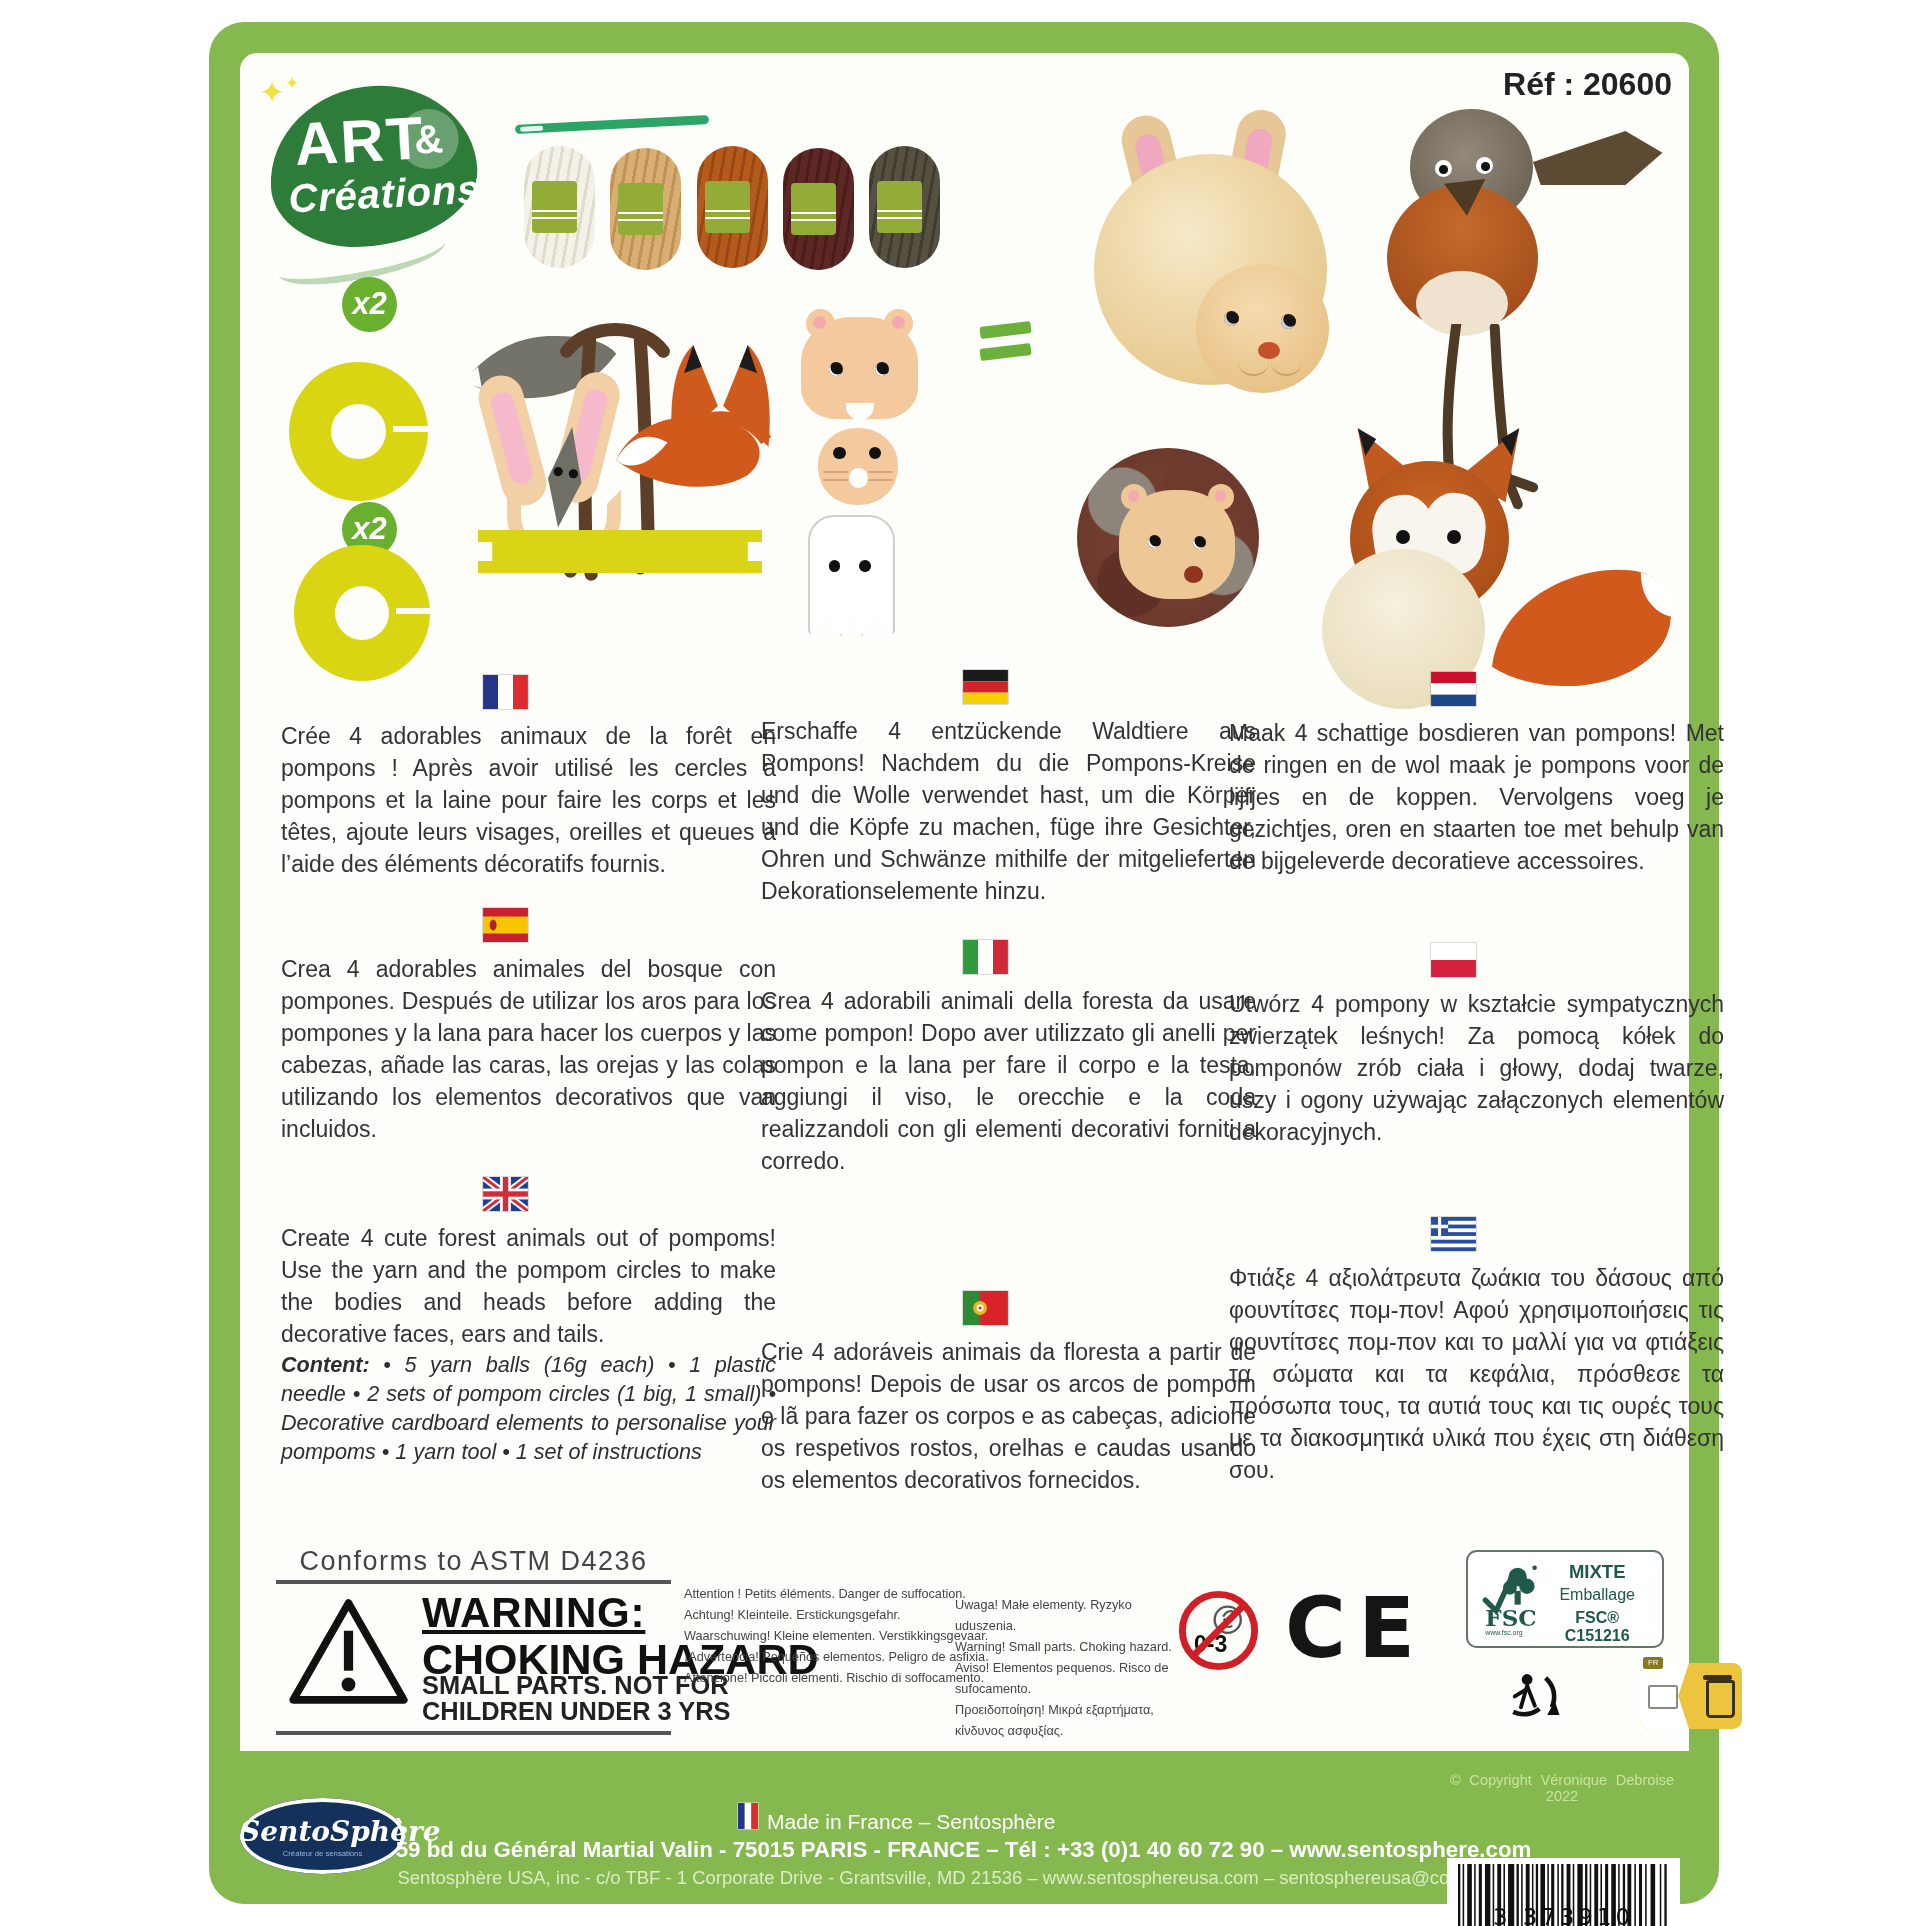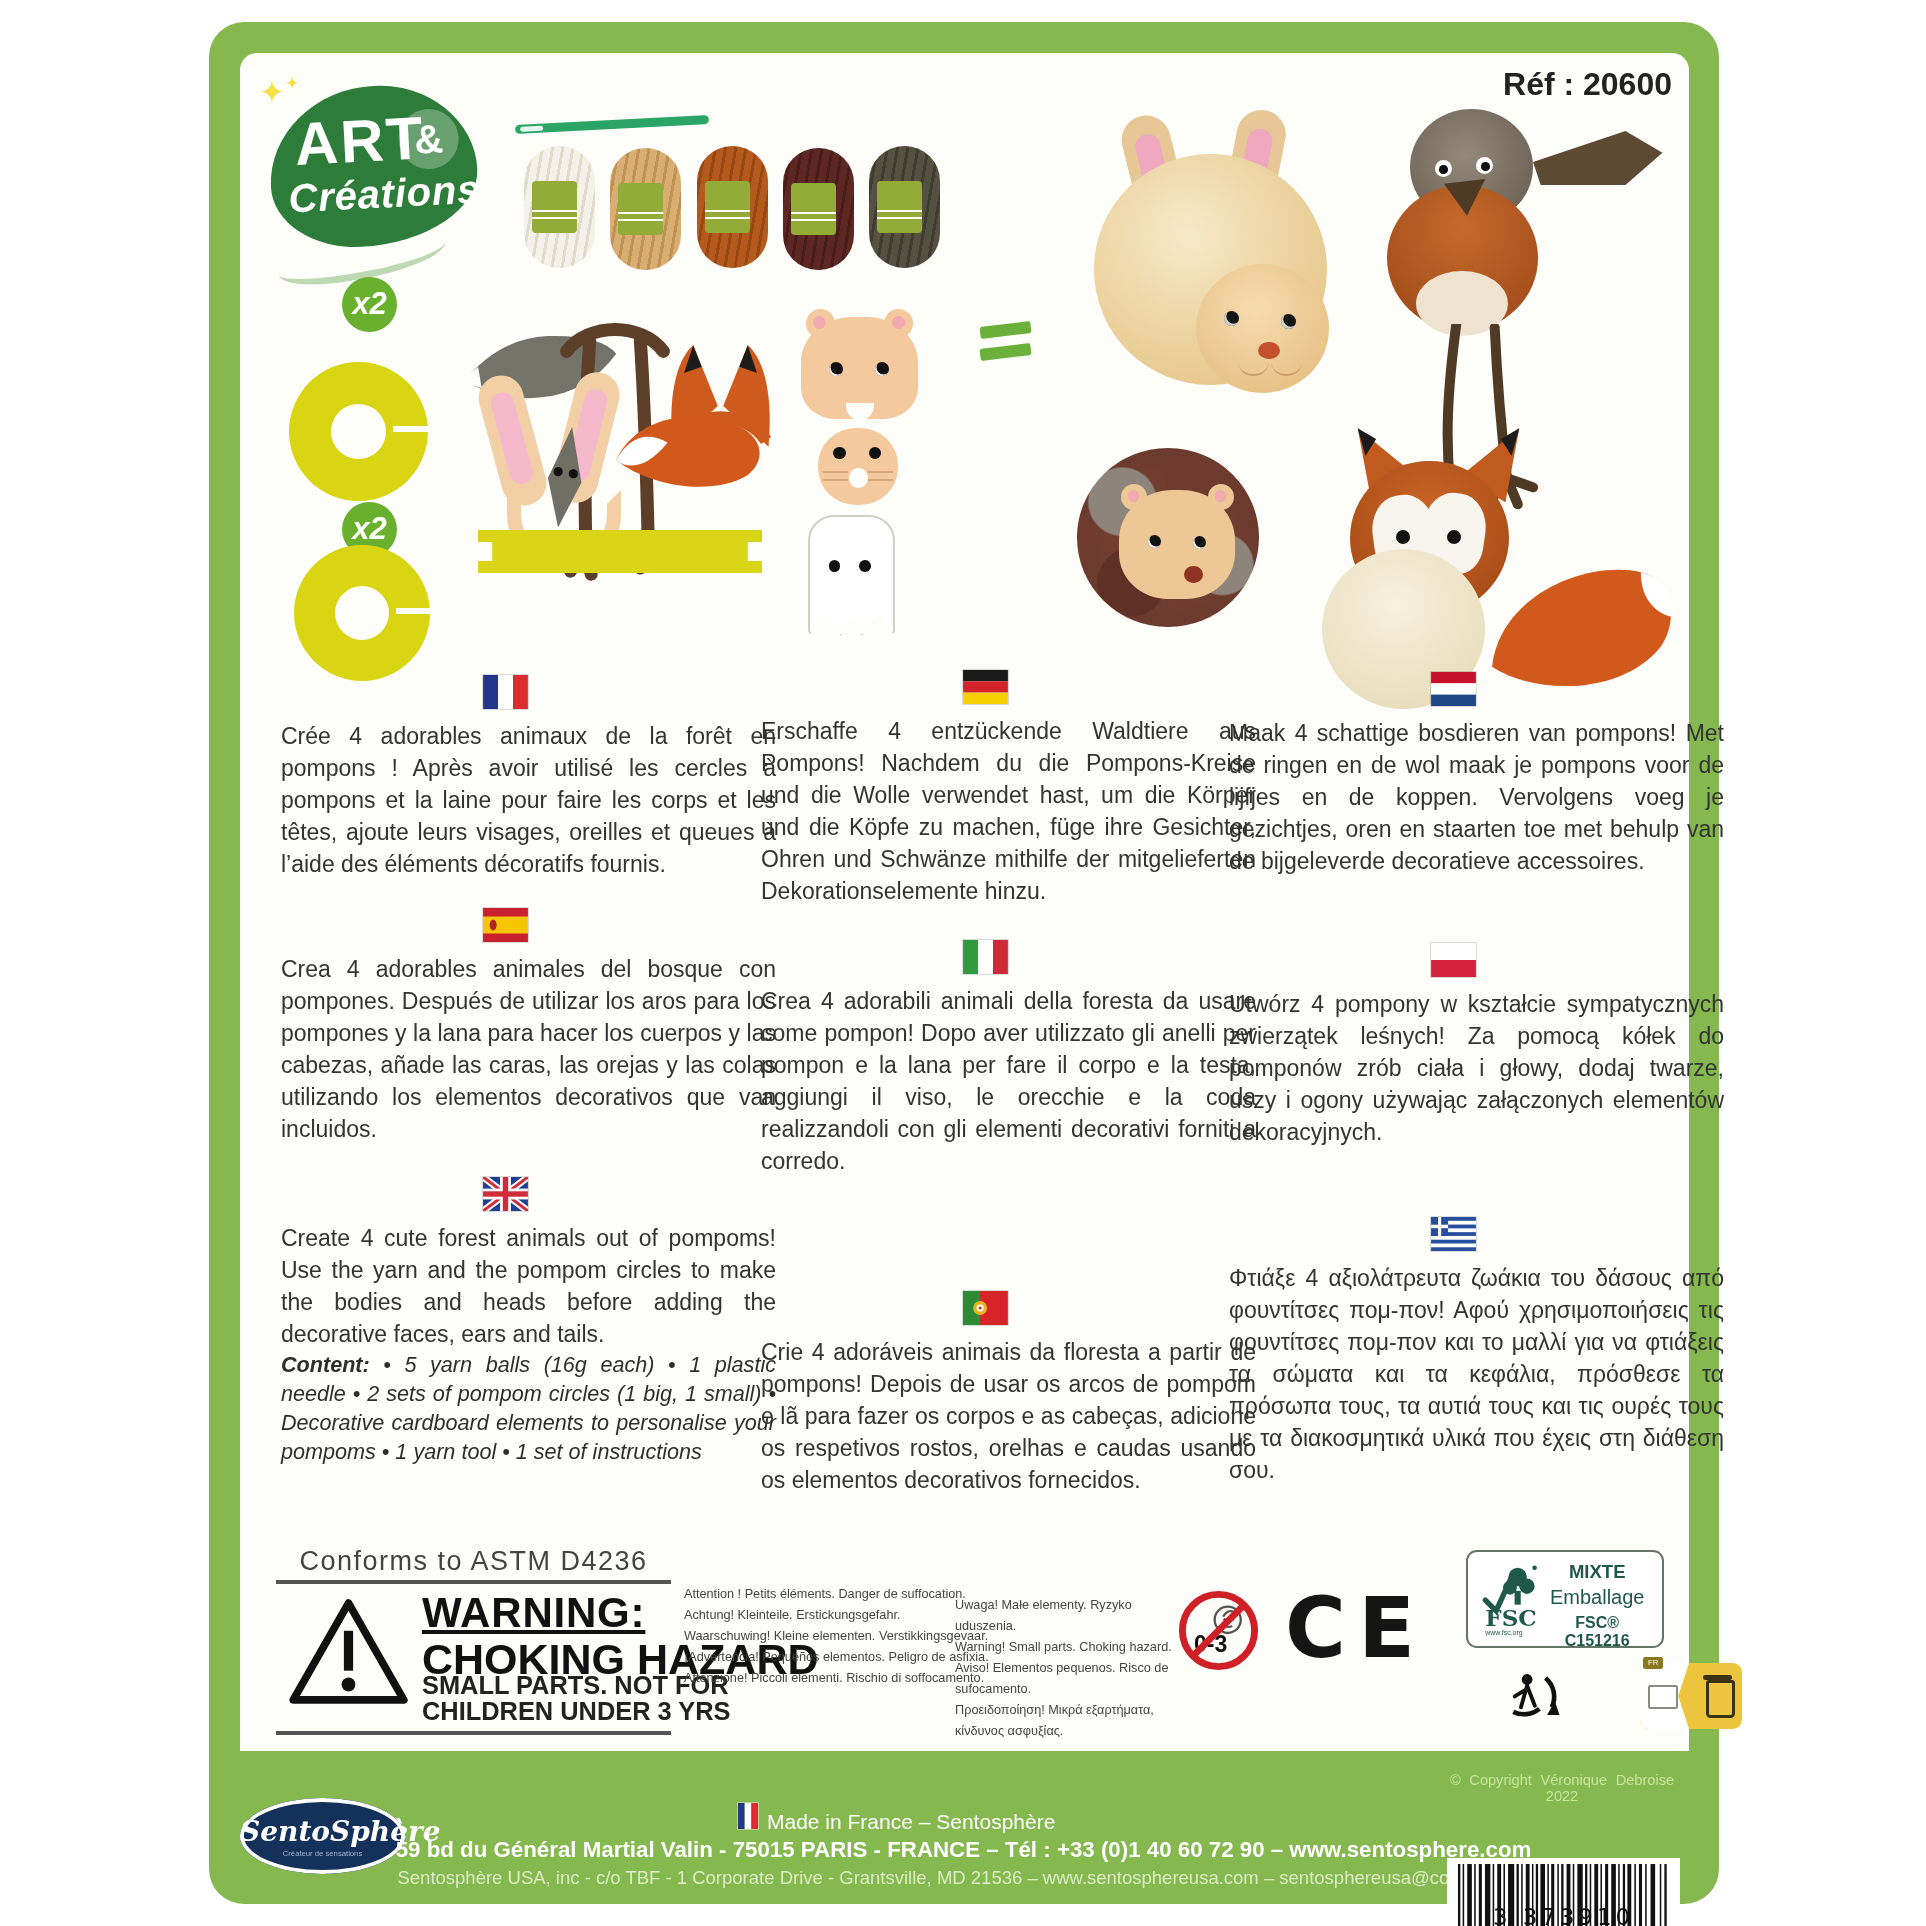--- a/index.html
+++ b/index.html
@@ -404,21 +404,21 @@
       <circle cx="50" cy="22" r="12" fill="#20594a"></circle>
         <circle cx="62" cy="34" r="10" fill="#20594a"></circle>
         <circle cx="40" cy="36" r="9" fill="#20594a"></circle>
       <rect x="46" y="40" width="8" height="18" fill="#20594a"></rect>
       <circle cx="72" cy="10" r="3" fill="#20594a"></circle>
       <text x="8" y="86" font-size="30" font-weight="bold" fill="#20594a" font-family="DejaVu Serif, serif">FSC</text>
       <text x="8" y="97" font-size="9" fill="#20594a" font-family="Liberation Sans, sans-serif">www.fsc.org</text>
     </svg>
     <div class="rt">
       <div style="font-size:18.5px;font-weight:bold;">MIXTE</div>
-      <div style="font-size:20px;margin-top:3.1px;">Emballage</div>
+      <div style="font-size:16px;margin-top:3.1px;">Emballage</div>
       <div style="font-size:16px;font-weight:bold;margin-top:5px;">FSC® C151216</div>
     </div>
   </div>
 
   <svg class="abs" style="left:1504px;top:1667px;" width="57" height="62" viewBox="0 0 74 80">
     <circle cx="30" cy="16" r="7" fill="#111"></circle>
     <path d="M30,24 L22,52 M30,24 L40,50 M30,28 L14,38" stroke="#111" stroke-width="5" stroke-linecap="round" fill="none"></path>
     <path d="M54,14 A32,32 0 0 1 62,52" fill="none" stroke="#111" stroke-width="6"></path>
     <path d="M46,54 A32,32 0 0 1 12,58" fill="none" stroke="#111" stroke-width="6"></path>
     <polygon points="66,44 56,62 72,62" fill="#111"></polygon>

